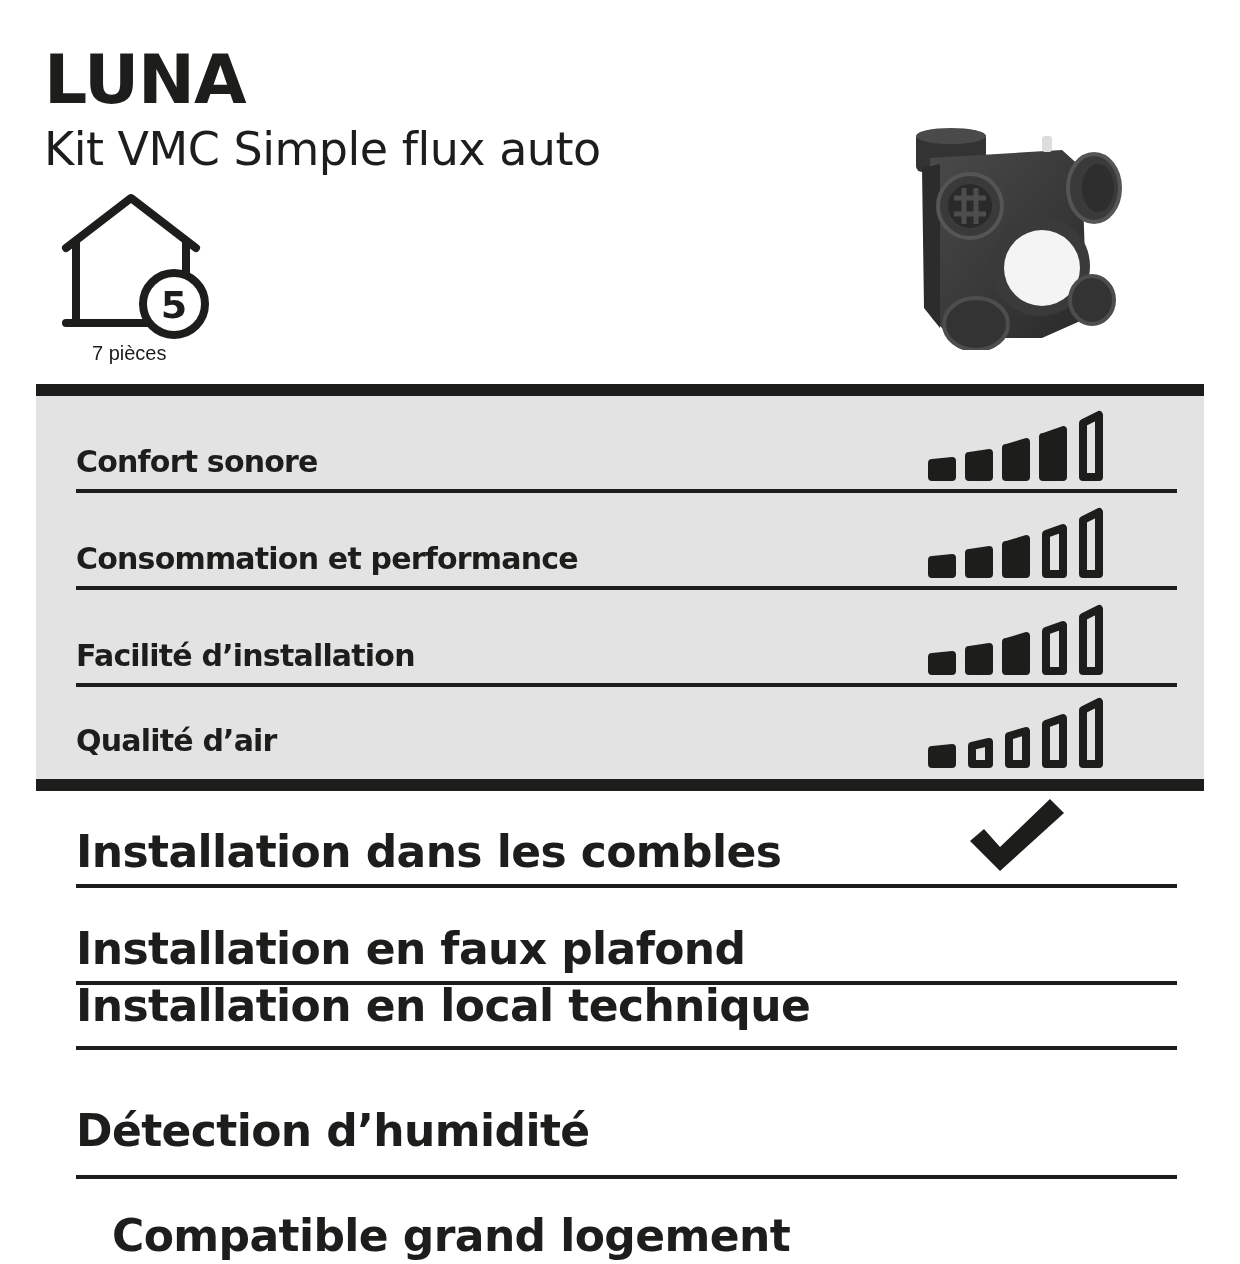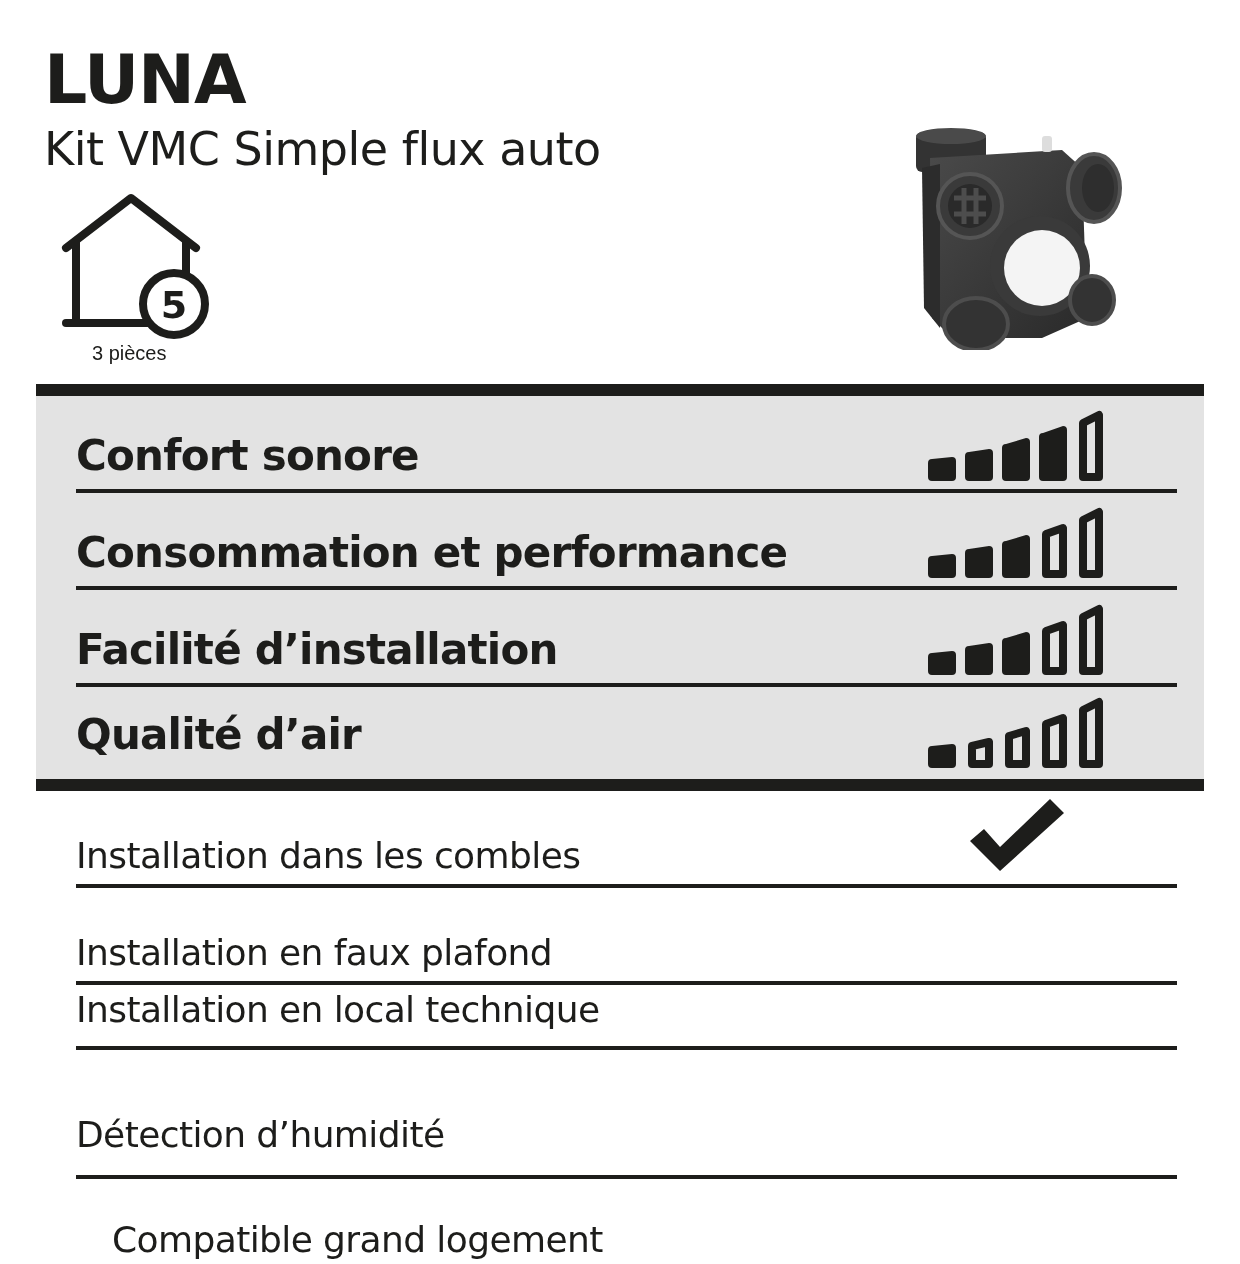--- a/index.html
+++ b/index.html
@@ -11,45 +11,45 @@
 
     .rooms { position: absolute; left: 58px; top: 190px; width: 160px; height: 180px; }
     .rooms svg { position: absolute; left: 0; top: 0; }
     .rooms-label { position: absolute; left: 34px; top: 152px; font-size: 20px; font-family: "Liberation Sans", sans-serif; }
 
     .product { position: absolute; left: 912px; top: 128px; width: 220px; height: 222px; }
 
     .ratings-band { position: absolute; left: 36px; top: 384px; width: 1168px; height: 407px; background: #e3e3e3; border-top: 12px solid #1d1d1b; border-bottom: 12px solid #1d1d1b; }
 
     .rating-row { position: absolute; left: 76px; width: 1101px; height: 97px; }
-    .rating-row .label { position: absolute; left: 0; bottom: 16px; font-size: 42px; font-weight: bold; letter-spacing: -0.8px; line-height: 1; margin-top: 30px; }
+    .rating-row .label { position: absolute; left: 0; bottom: 16px; font-size: 30px; font-weight: bold; letter-spacing: -0.8px; line-height: 1; margin-top: 30px; }
     .rating-row .sep { position: absolute; left: 0; bottom: 0; width: 1101px; height: 4px; background: #1d1d1b; }
     .rating-row .bars { position: absolute; left: 852px; bottom: 12px; width: 180px; height: 72px; }
 
     .feature-row { position: absolute; left: 76px; width: 1101px; height: 97px; }
-    .feature-row .label { position: absolute; left: 0; bottom: 14px; font-size: 36px; font-weight: normal; letter-spacing: -0.6px; line-height: 1; }
+    .feature-row .label { position: absolute; left: 0; bottom: 14px; font-size: 44px; font-weight: bold; letter-spacing: -0.6px; line-height: 1; }
     .feature-row .sep { position: absolute; left: 0; bottom: 0; width: 1101px; height: 4px; background: #1d1d1b; }
     .feature-row .check { position: absolute; left: 894px; top: 8px; width: 96px; height: 74px; }
   </style>
 </head>
 <body>
 
 <div class="title">LUNA</div>
 <div class="subtitle">Kit VMC Simple flux auto</div>
 
 <div class="rooms">
   <svg width="160" height="150" viewBox="0 0 160 150">
     <polyline points="8,58 73,8 138,58" fill="none" stroke="#1d1d1b" stroke-width="8" stroke-linecap="round" stroke-linejoin="round"></polyline>
     <line x1="18" y1="52" x2="18" y2="133" stroke="#1d1d1b" stroke-width="8"></line>
     <line x1="128" y1="52" x2="128" y2="92" stroke="#1d1d1b" stroke-width="8"></line>
     <line x1="8" y1="133" x2="95" y2="133" stroke="#1d1d1b" stroke-width="8" stroke-linecap="round"></line>
     <circle cx="116" cy="114" r="31" fill="#ffffff" stroke="#1d1d1b" stroke-width="8"></circle>
     <text x="116" y="128" text-anchor="middle" font-family="DejaVu Sans, sans-serif" font-weight="bold" font-size="38" fill="#1d1d1b">5</text>
   </svg>
-  <div class="rooms-label">3 pièces</div>
+  <div class="rooms-label">7 pièces</div>
 </div>
 
 <div class="product">
   <svg width="220" height="222" viewBox="0 0 220 222">
     <defs>
       <linearGradient id="body" x1="0" y1="0" x2="1" y2="1">
         <stop offset="0" stop-color="#4a4a4a"></stop>
         <stop offset="1" stop-color="#2a2a2a"></stop>
       </linearGradient>
     </defs>

